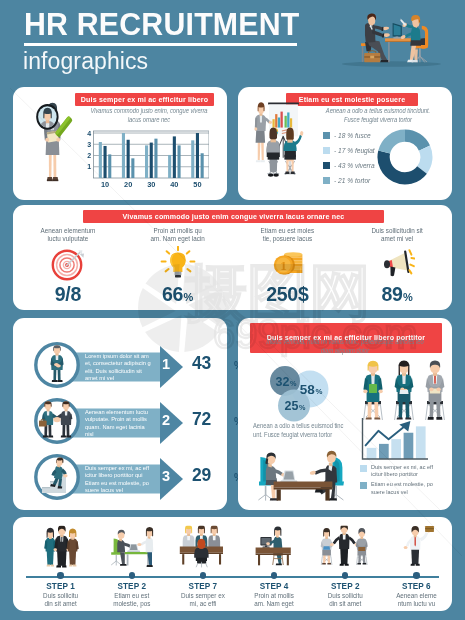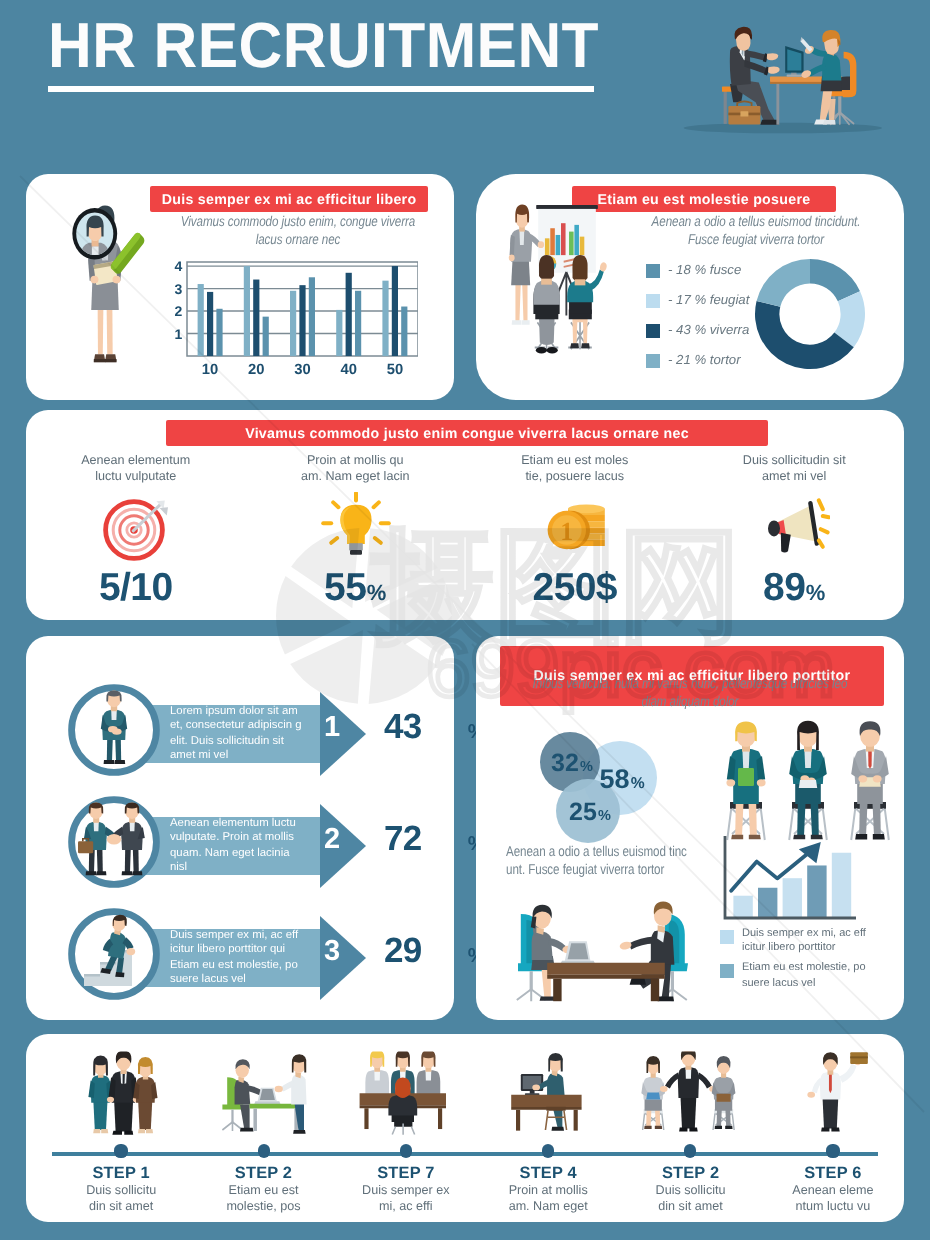--- a/index.html
+++ b/index.html
@@ -42,21 +42,21 @@
     position:absolute; color:#768791; font-style:italic; text-align:center;
     font-size:7.1px; line-height:9.4px; letter-spacing:-.05px;
     font-family:"Liberation Sans",sans-serif;
     transform:scaleX(.82); transform-origin:center top;
   }
   svg{ display:block; }
 
   #hero{ position:absolute; left:329px; top:4px; width:116px; height:70px; }
 
   #c1l{ left:13px; top:87px; width:214px; height:113px; }
-  #c1r{ left:238px; top:87px; width:214px; height:113px;border-radius:20px; }
+  #c1r{ left:238px; top:87px; width:214px; height:113px; }
   #c2 { left:13px; top:205px; width:439px; height:105px; }
   #c3l{ left:13px; top:318px; width:214px; height:192px; }
   #c3r{ left:238px; top:318px; width:214px; height:192px; }
   #c4 { left:13px; top:517px; width:439px; height:94px; }
 
   #r1l{ left:62px; top:6px; width:139px; height:13px; border-radius:1px; }
   #cap1l{ left:62px; top:20px; width:148px; }
   #bar1{ position:absolute; left:68px; top:43px; width:128px; height:60px; }
   #magwoman{ position:absolute; left:2px; top:4px; width:78px; height:108px; }
 
@@ -124,20 +124,21 @@
   .lg-tx{ font-size:6.6px; font-style:italic; color:#6a7982; white-space:nowrap;
           font-family:"Liberation Sans",sans-serif; }
 </style>
 </head>
 <body>
 
 <div class="page">
 
   <div class="hdr-title">HR RECRUITMENT</div>
   <div class="hdr-rule"></div>
+  <div class="hdr-sub">infographics</div>
 
   <div id="hero">
       <svg width="116" height="70" viewBox="0 0 116 70">
         <g transform="translate(16,4) scale(0.80,0.83)">
           <ellipse cx="58" cy="67.5" rx="62" ry="3.2" fill="#41768f"></ellipse>
           <rect x="21" y="45" width="2" height="20" fill="#7e868e"></rect>
           <rect x="41" y="45" width="2" height="20" fill="#7e868e"></rect>
           <rect x="20" y="42.5" width="24" height="3.2" fill="#f08a25" rx="0.4"></rect>
           <path d="M25 41 L34 41 L32 52 L27 52 Z" fill="#2f3237"></path>
           <path d="M28 38 L43 40 L49 56 L53 63 L47 65 L41 52 L30 45 Z" fill="#4a4e55"></path>
@@ -370,42 +371,42 @@
               <circle cx="17" cy="19" r="10.4" fill="none" stroke="#f5b0ab" stroke-width="1.5"></circle>
               <circle cx="17" cy="19" r="7.1" fill="none" stroke="#ef7a74" stroke-width="1.5"></circle>
               <circle cx="17" cy="19" r="3.6" fill="none" stroke="#f5b0ab" stroke-width="1.4"></circle>
               <circle cx="17" cy="19" r="1.9" fill="#e8403a"></circle>
               <path d="M16.6 19.4 L30 6.4" stroke="#c9ced3" stroke-width="1.5" stroke-linecap="round"></path>
               <path d="M28.2 4.6 L32.4 4.2 L31.8 8.4 Z" fill="#e3e7ea"></path>
               <path d="M29.8 8 L34 7.6 L33.4 11.8 Z" fill="#c9ced3"></path>
             </svg>
           </div>
           <div class="st-val">
-            <span class="st-n">5/10</span>
+            <span class="st-n">9/8</span>
           </div>
         </div>
         <div class="st-cell">
           <div class="st-cap">Proin at mollis qu<br>am. Nam eget lacin</div>
           <div class="st-ic">
             <svg width="36" height="36" viewBox="0 0 36 36">
               <path d="M18 6.4 Q25.8 6.4 25.8 14 Q25.8 18.6 22.4 21.6 L22.4 26 L13.6 26 L13.6 21.6 Q10.2 18.6 10.2 14 Q10.2 6.4 18 6.4 Z" fill="#f9b418"></path>
               <path d="M15.6 7.4 Q11.4 9.6 11.8 14.4 Q12.2 19 15 21.6 L15 26 L13.6 26 L13.6 21.6 Q10.2 18.6 10.2 14 Q10.2 8.6 15.6 7.4 Z" fill="#fcc63c"></path>
               <rect x="14.6" y="25.6" width="6.8" height="3.6" fill="#9aa0a6"></rect>
               <rect x="15" y="29" width="6" height="2.4" fill="#2f3338" rx="0.6"></rect>
               <path d="M18 0.6 L18 4.2" stroke="#f9b418" stroke-width="2" stroke-linecap="round"></path>
               <path d="M6.6 5.2 L9.2 7.6" stroke="#f9b418" stroke-width="2" stroke-linecap="round"></path>
               <path d="M29.4 5.2 L26.8 7.6" stroke="#f9b418" stroke-width="2" stroke-linecap="round"></path>
               <path d="M1.6 15.6 L5.6 15.6" stroke="#f9b418" stroke-width="2" stroke-linecap="round"></path>
               <path d="M30.4 15.6 L34.4 15.6" stroke="#f9b418" stroke-width="2" stroke-linecap="round"></path>
               <path d="M5.6 25.4 L8.6 23" stroke="#f9b418" stroke-width="2" stroke-linecap="round"></path>
               <path d="M30.4 25.4 L27.4 23" stroke="#f9b418" stroke-width="2" stroke-linecap="round"></path>
             </svg>
           </div>
           <div class="st-val">
-            <span class="st-n">55</span>
+            <span class="st-n">66</span>
             <span class="st-sfx">%</span>
           </div>
         </div>
         <div class="st-cell">
           <div class="st-cap">Etiam eu est moles<br>tie, posuere lacus</div>
           <div class="st-ic">
             <svg width="36" height="36" viewBox="0 0 36 36">
               <rect x="15" y="8.4" width="18.4" height="3.1" fill="#f7b63f"></rect>
               <rect x="15" y="11.5" width="18.4" height="3.1" fill="#f5a623"></rect>
               <rect x="15" y="14.600000000000001" width="18.4" height="3.1" fill="#f7b63f"></rect>

